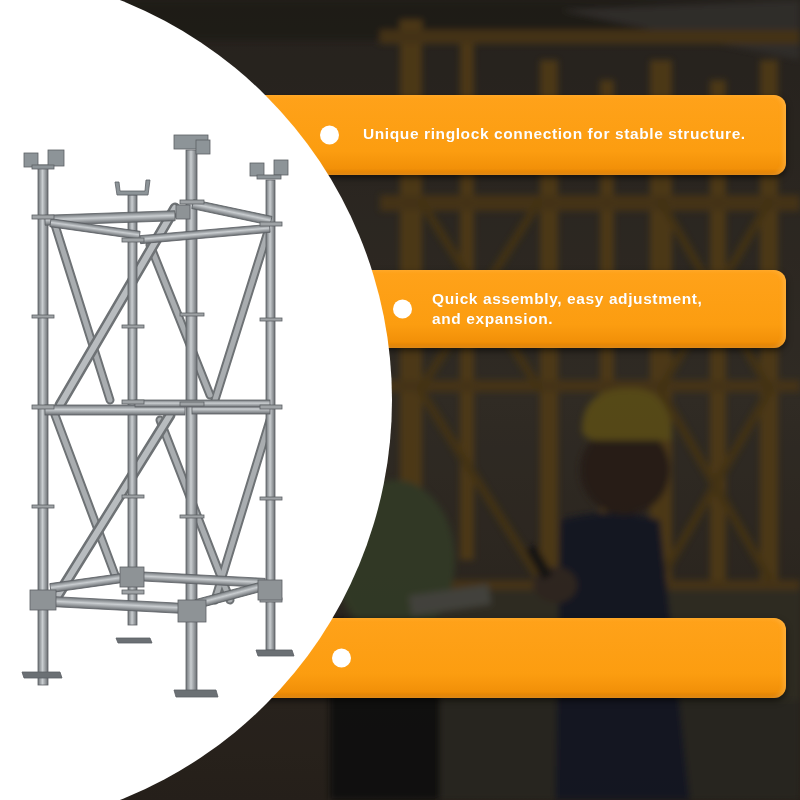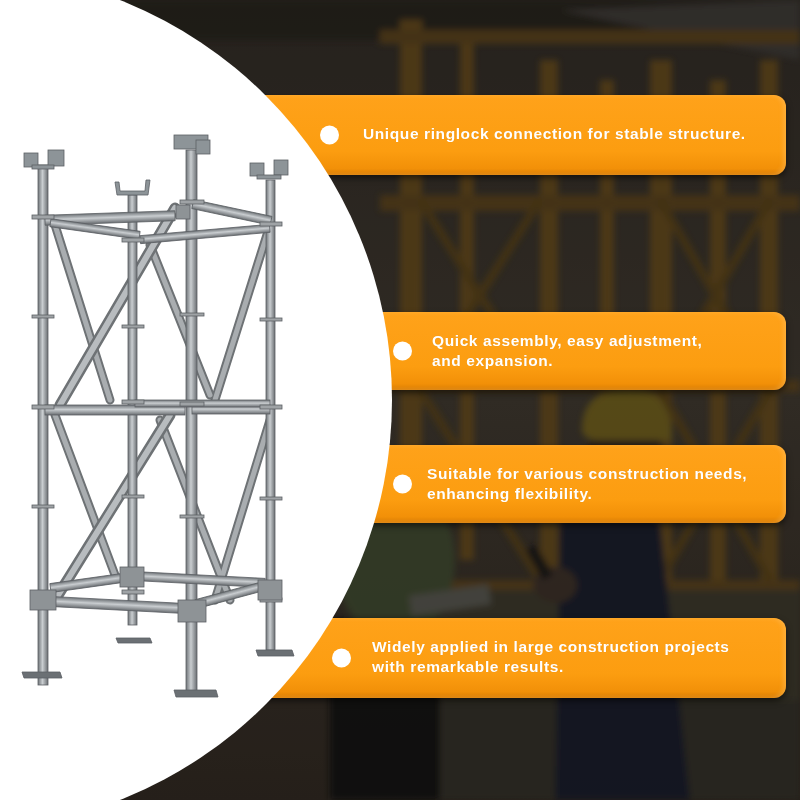--- a/index.html
+++ b/index.html
@@ -27,21 +27,21 @@
     }
     .bar .text {
       position: absolute; color: #ffffff; font-weight: bold;
       font-size: 15.5px; line-height: 20px; letter-spacing: 0.6px;
       text-shadow: 0 0 1px rgba(0,0,0,0.1);
     }
     #bar-1 { top: 95px; left: 230px; }
     #bar-1 .dot { left: 90px; }
     #bar-1 .text { left: 133px; top: 29px; text-align: center; }
 
-    #bar-2 { top: 270px; left: 330px; height: 78px; margin-top: 42px; }
+    #bar-2 { top: 270px; left: 330px; height: 78px; }
     #bar-2 .dot { left: 63px; }
     #bar-2 .text { left: 102px; top: 19px; }
 
     #bar-3 { top: 445px; left: 330px; height: 78px; }
     #bar-3 .dot { left: 63px; }
     #bar-3 .text { left: 97px; top: 19px; }
 
     #bar-4 { top: 618px; left: 230px; }
     #bar-4 .dot { left: 102px; }
     #bar-4 .text { left: 142px; top: 19px; }
@@ -127,29 +127,22 @@
 
   <div class="bar" id="bar-1">
     <span class="dot"></span>
     <span class="text">Unique ringlock connection for stable structure.</span>
   </div>
   <div class="bar" id="bar-2">
     <span class="dot"></span>
     <span class="text" style="white-space:pre-line">Quick assembly, easy adjustment,
 and expansion.</span>
   </div>
-  <div class="bar" id="bar-3">
-    <span class="dot"></span>
-    <span class="text" style="white-space:pre-line">Suitable for various construction needs,
-enhancing flexibility.</span>
-  </div>
   <div class="bar" id="bar-4">
     <span class="dot"></span>
-    <span class="text" style="white-space:pre-line">Widely applied in large construction projects
-with remarkable results.</span>
   </div>
 
   <div class="circle">
     <div class="product" style="left:468px; top:30px;">
       <svg viewBox="0 0 400 800">
         <defs>
           <linearGradient id="pipe" x1="0" y1="0" x2="1" y2="0">
             <stop offset="0" stop-color="#6f7478"></stop>
             <stop offset="0.45" stop-color="#c9cdd0"></stop>
             <stop offset="1" stop-color="#6a6e72"></stop>

